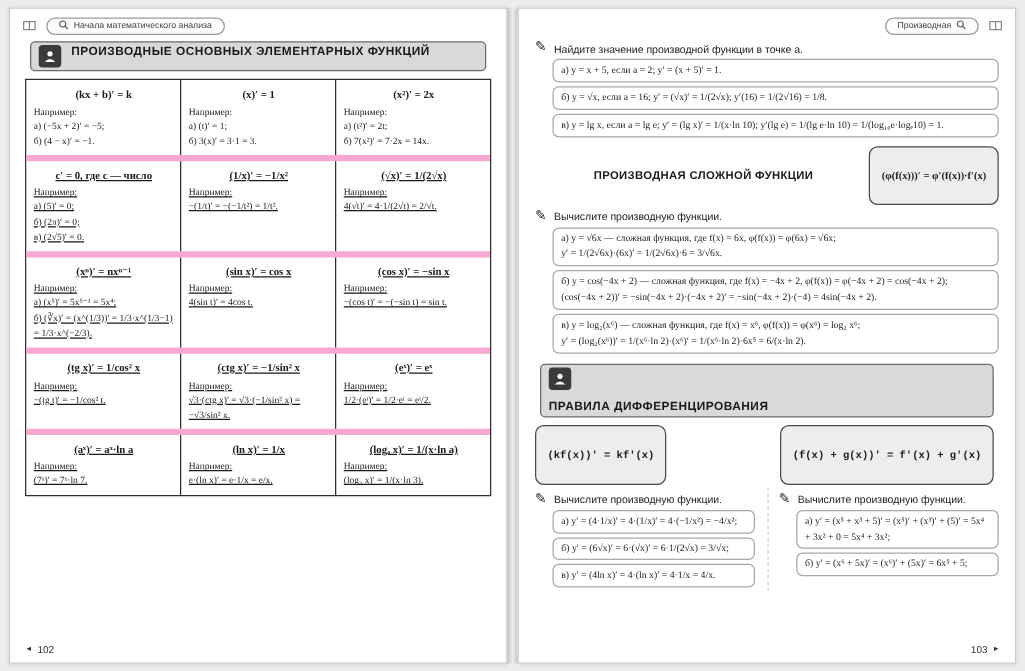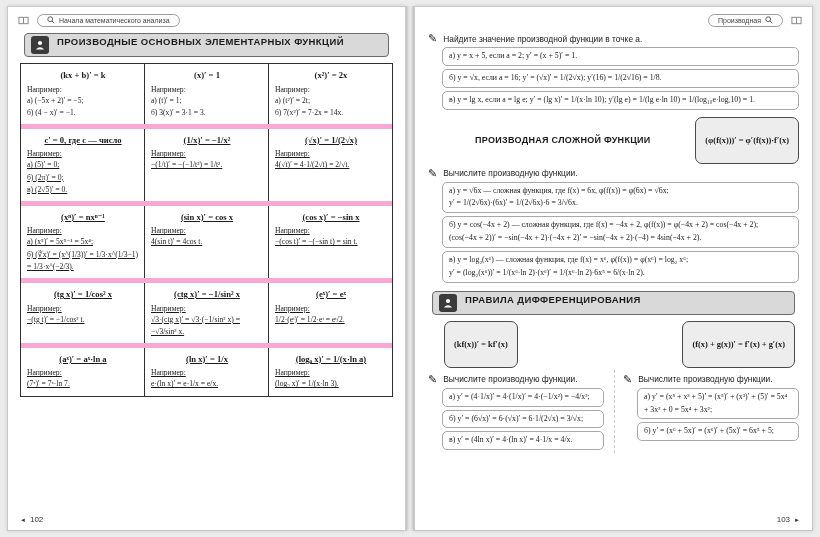--- a/index.html
+++ b/index.html
@@ -88,25 +88,25 @@
   }
   .section-row { display:flex; align-items:center; justify-content:space-between; margin:7px 0 2px 0; gap:8px; }
   .section-title {
     font-family:"Liberation Sans","DejaVu Sans",sans-serif;
     font-weight:bold; font-size:9px; letter-spacing:.3px;padding-left:47px;
   }
   .formula-box {
     border:1.5px solid #4a4a4a; border-radius:7px; background:#ededed;
     padding:18px 9px; font-weight:bold; font-size:8.4px; white-space:nowrap;
   }
-  .rule-boxes { display:flex; justify-content:space-between; margin:6px 4px 2px 16px; gap:10px; }
+  .rule-boxes { display:flex; justify-content:space-between; margin:6px 4px 2px 0; gap:10px;font-family:Liberation Mono, monospace; }
   .two-cols { display:flex; gap:10px; margin-top:2px; }
   .col { flex:1; min-width:0; }
   .col + .col { border-left:1px dashed #cfcfcf; padding-left:8px; }
-  .banner.rules { margin:8px 4px 2px 4px; }
+  .banner.rules { margin:8px 4px 2px 4px;flex-direction:column; }
 </style>
 </head>
 <body>
 
 <div class="spread">
 
   <div class="page page-left">
 
     <div class="page-header">
       <span class="corner-icon">

